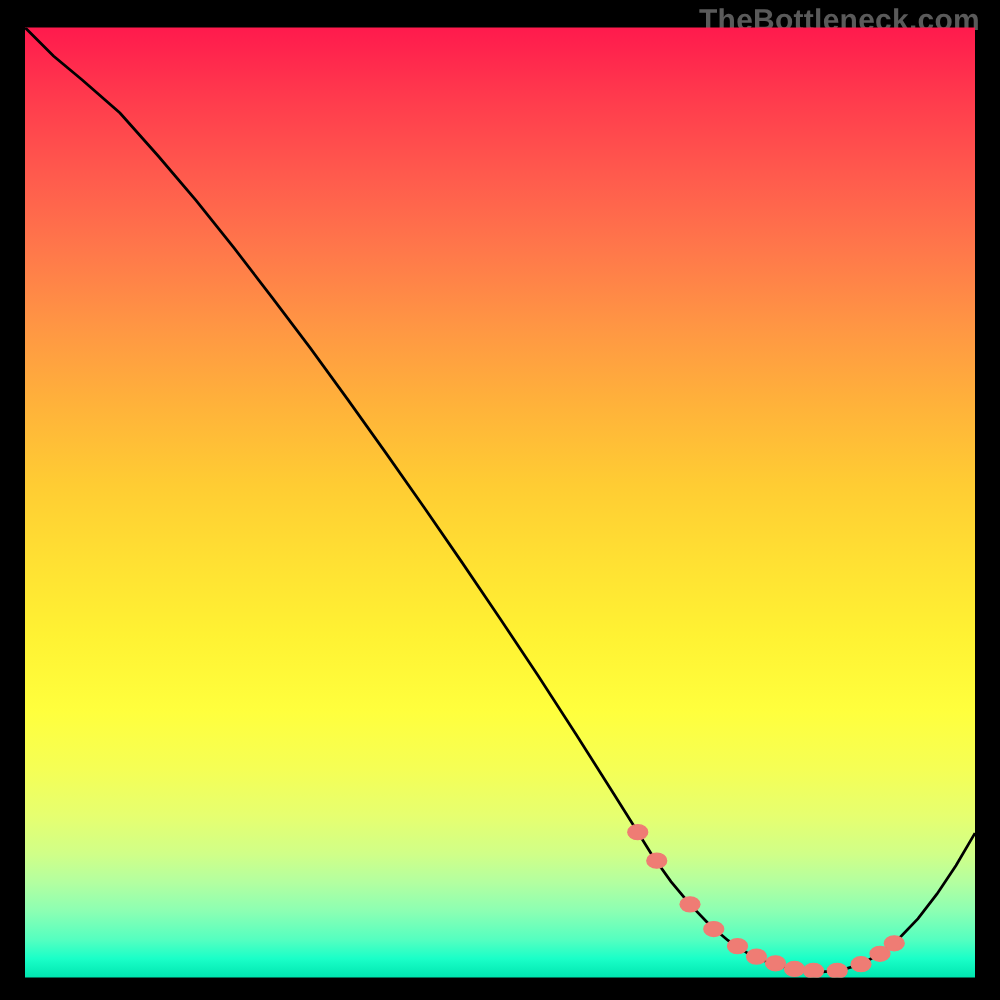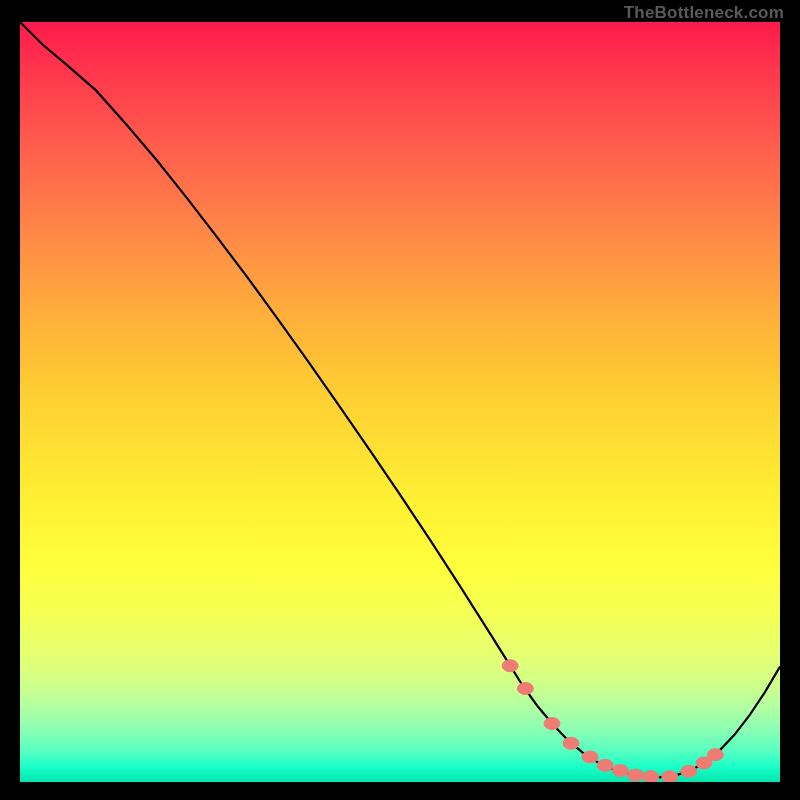--- a/index.html
+++ b/index.html
@@ -39,21 +39,21 @@
       #55ffc0 96%,
       #1affc8 98%,
       #00e6b0 100%
     );
   }
   .attribution {
     position: absolute;
     top: 3px;
     right: 16px;
     font-family: Arial, Helvetica, sans-serif;
-    font-size: 17px;
+    font-size: 24px;
     font-weight: 600;
     color: #5a5a5a;
     letter-spacing: 0.2px;
   }
   svg.curve { position: absolute; inset: 0; }
   .curve-line { fill: none; stroke: #000; stroke-width: 2.2; }
   .marker {
     fill: #ef7c74;
     stroke: #ef7c74;
   }

